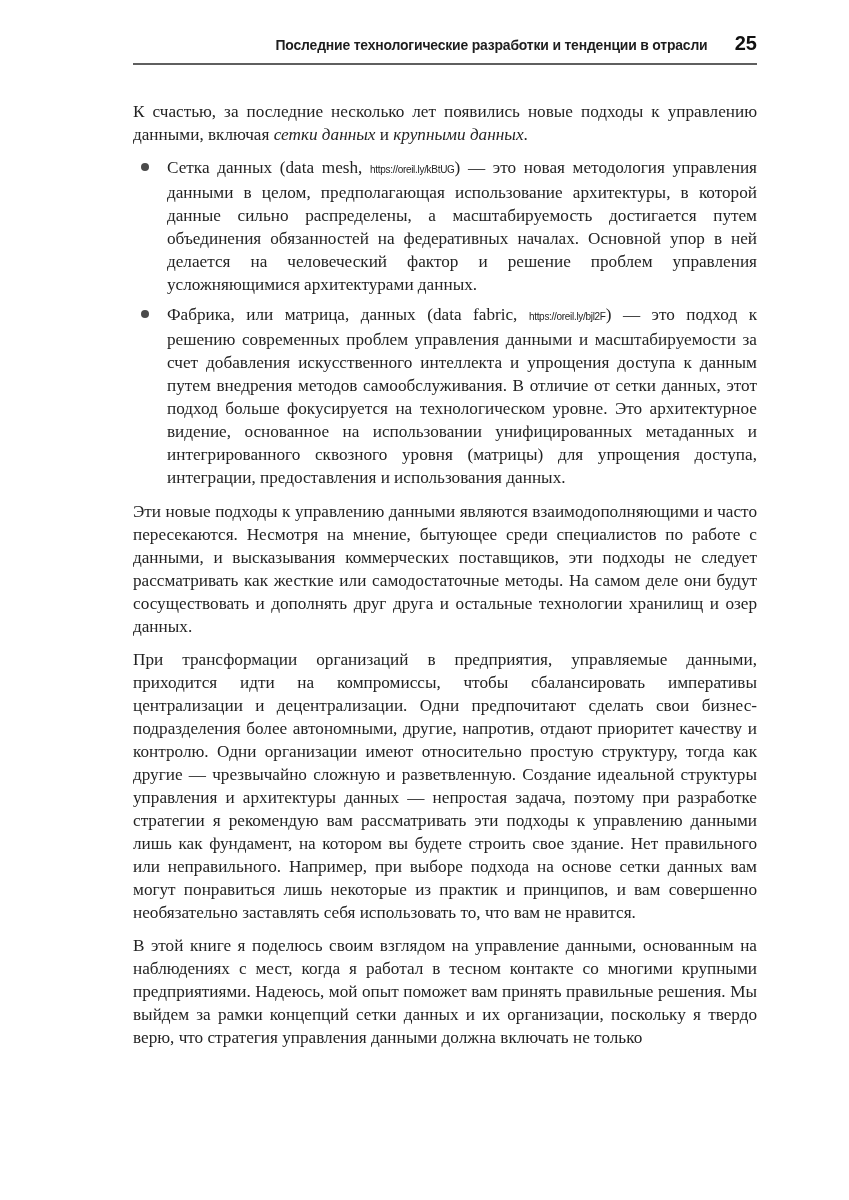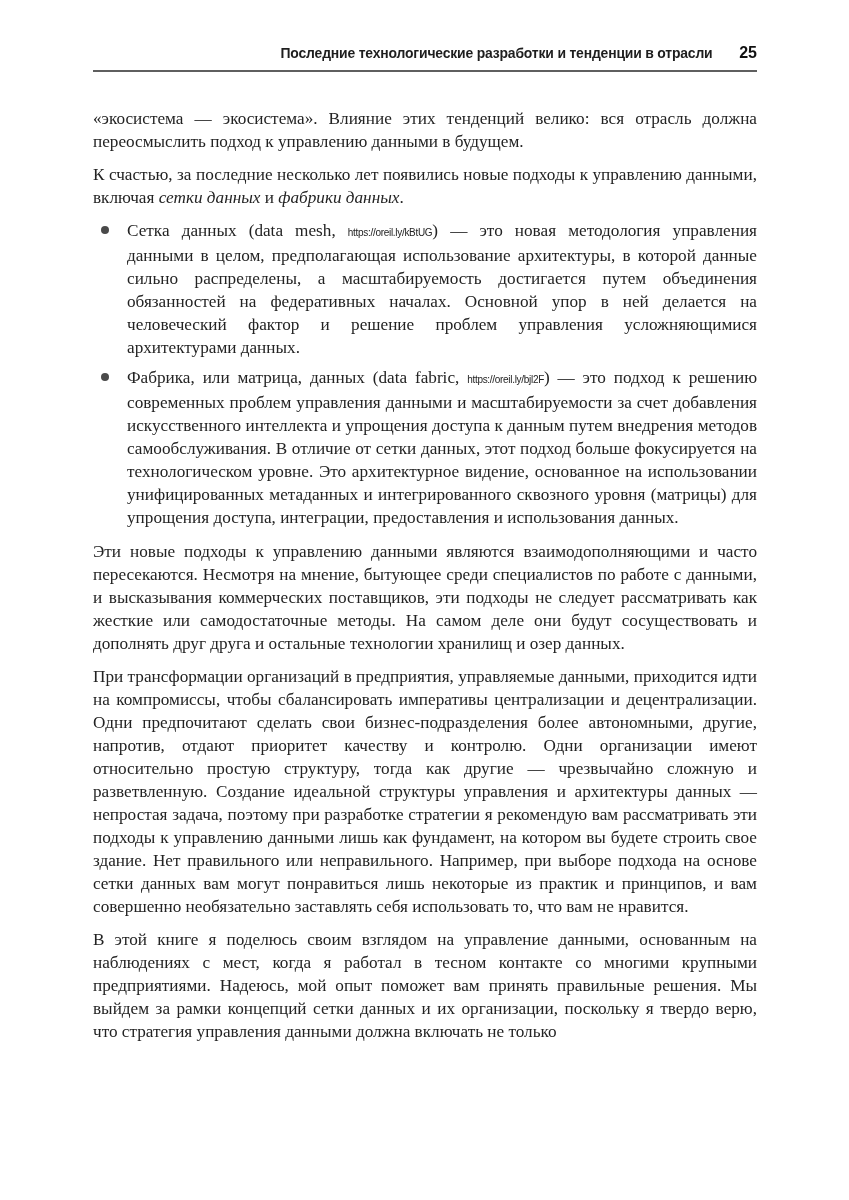--- a/index.html
+++ b/index.html
@@ -9,21 +9,22 @@
   }
   body {
     width: 849px;
     height: 1200px;
     overflow: hidden;
     font-family: "Liberation Serif", "DejaVu Serif", serif;
     color: var(--color-text, #232323);
   }
   .page {
     box-sizing: border-box;
-    padding: 44px 92px 0 93px;
+    padding: 32px 92px 0 93px;
+    margin-left: 40px;
   }
   
   .page-header {
     display: flex;
     justify-content: flex-end;
     align-items: baseline;
     margin-bottom: 8px;
     font-family: "Liberation Sans", "DejaVu Sans", sans-serif;
   }
   .running-title {
@@ -31,21 +32,21 @@
     font-size: 15px;
     font-weight: 700;
     letter-spacing: -0.2px;
     color: #1e1e1e;
     transform: scaleX(0.93);
     transform-origin: right bottom;
     margin-right: 27px;
     white-space: nowrap;
   }
   .page-number {
-    font-size: 16px;
+    font-size: 20px;
     font-weight: 700;
     color: #111111;
   }
   .header-rule {
     height: 2px;
     background: var(--color-rule, #5f5f5f);
     margin-bottom: 35px;
   }
   
   .page-body {
@@ -94,23 +95,22 @@
 
   <header class="page-header">
     <span class="running-title">Последние технологические разработки и тенденции в отрасли</span>
     <span class="page-number">25</span>
   </header>
 
   <div class="header-rule"></div>
 
   <main class="page-body">
 
-    <p class="para"><span>«экосистема — экосистема». Влияние этих тенденций велико: вся отрасль должна переосмыслить подход к управлению данными в будущем.</span></p>
 
-    <p class="para"><span>К счастью, за последние несколько лет появились новые подходы к управлению данными, включая </span><em>сетки данных</em><span> и </span><em>фабрики данных</em><span>.</span></p>
+    <p class="para"><span>К счастью, за последние несколько лет появились новые подходы к управлению данными, включая </span><em>сетки данных</em><span> и </span><em>крупными данных</em><span>.</span></p>
 
     <ul class="bullets">
       <li class="bullet-item">
         <span class="bullet-glyph"></span>
         <span><span>Сетка данных (data mesh, </span><span class="url">https://oreil.ly/kBtUG</span><span>) — это новая методология управления данными в целом, предполагающая использование архитектуры, в которой данные сильно распределены, а масштабируемость достигается путем объединения обязанностей на федеративных началах. Основной упор в ней делается на человеческий фактор и решение проблем управления усложняющимися архитектурами данных.</span></span>
       </li>
       <li class="bullet-item">
         <span class="bullet-glyph"></span>
         <span><span>Фабрика, или матрица, данных (data fabric, </span><span class="url">https://oreil.ly/bjl2F</span><span>) — это подход к решению современных проблем управления данными и масштабируемости за счет добавления искусственного интеллекта и упрощения доступа к данным путем внедрения методов самообслуживания. В отличие от сетки данных, этот подход больше фокусируется на технологическом уровне. Это архитектурное видение, основанное на использовании унифицированных метаданных и интегрированного сквозного уровня (матрицы) для упрощения доступа, интеграции, предоставления и использования данных.</span></span>
       </li>

